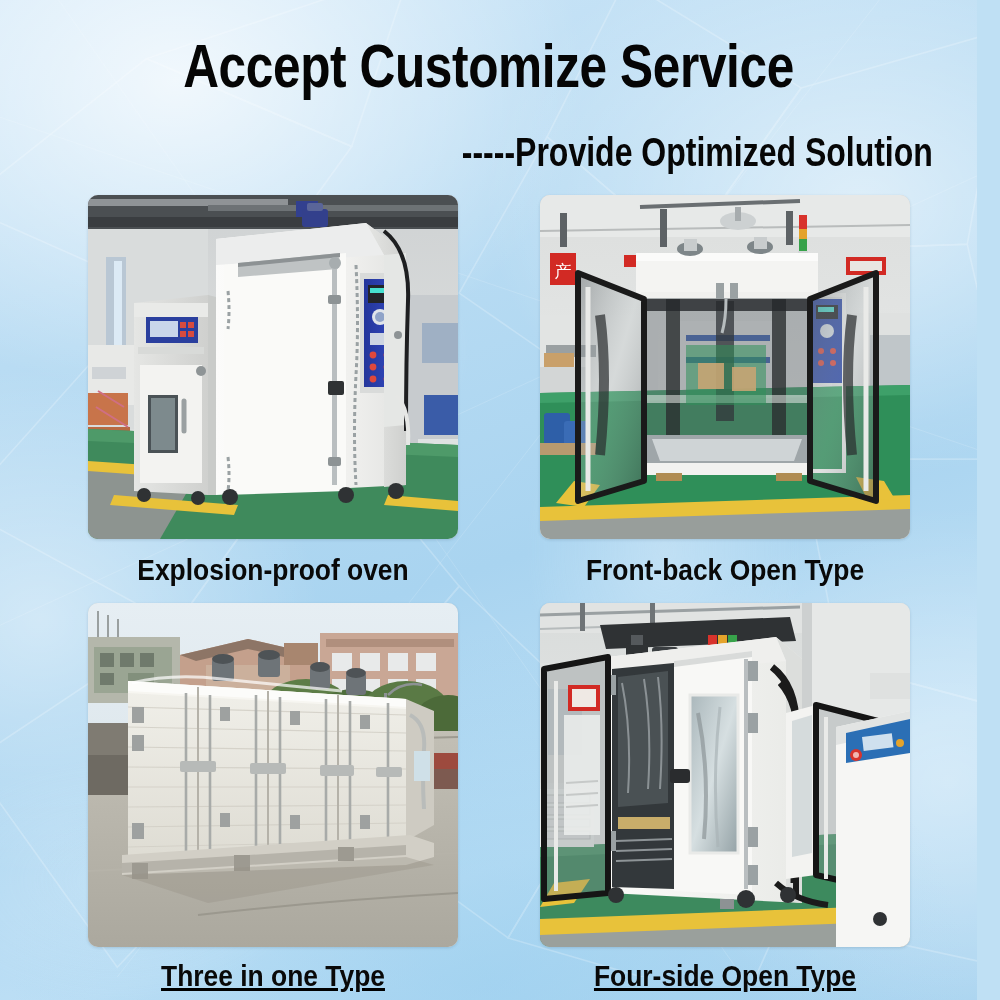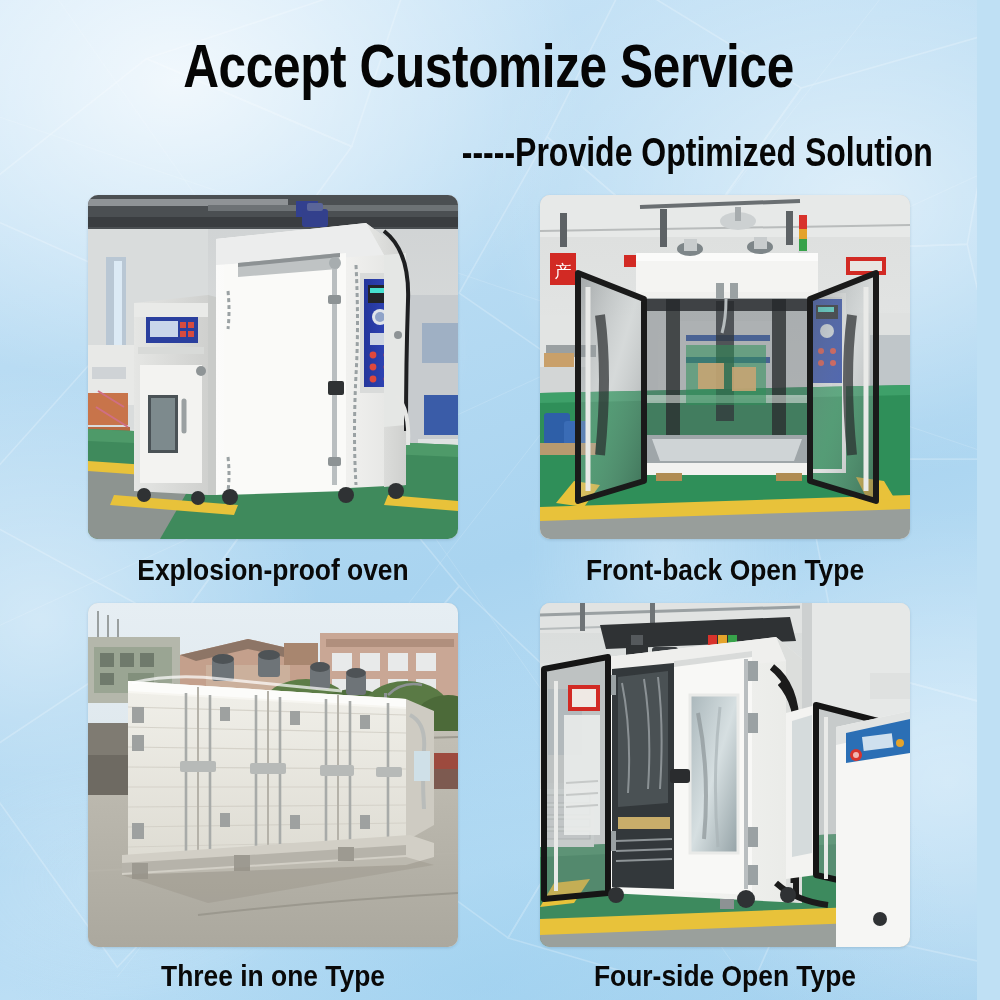--- a/index.html
+++ b/index.html
@@ -54,21 +54,21 @@
     box-shadow:0 1px 3px rgba(40,70,95,.18);
   }
   .photo svg{display:block;width:100%;height:100%;}
   .caption{
     text-align:center;color:#090909;font-weight:bold;
     font-size:30px;line-height:1;white-space:nowrap;
     transform:scaleX(.88);
   }
   .cap1{padding-top:16px;}
   .cap2{padding-top:14px;}
-  .row2{margin-top:18px;}
+  .row2{margin-top:18px;text-decoration:underline;}
 </style>
 </head>
 <body>
 
 <div id="page">
 
   <div class="bg-base"></div>
 
   <svg class="bg-poly" viewBox="0 0 1000 1000" preserveAspectRatio="none">
     <g stroke="#ffffff" stroke-width="1.6" fill="none" opacity=".55">

